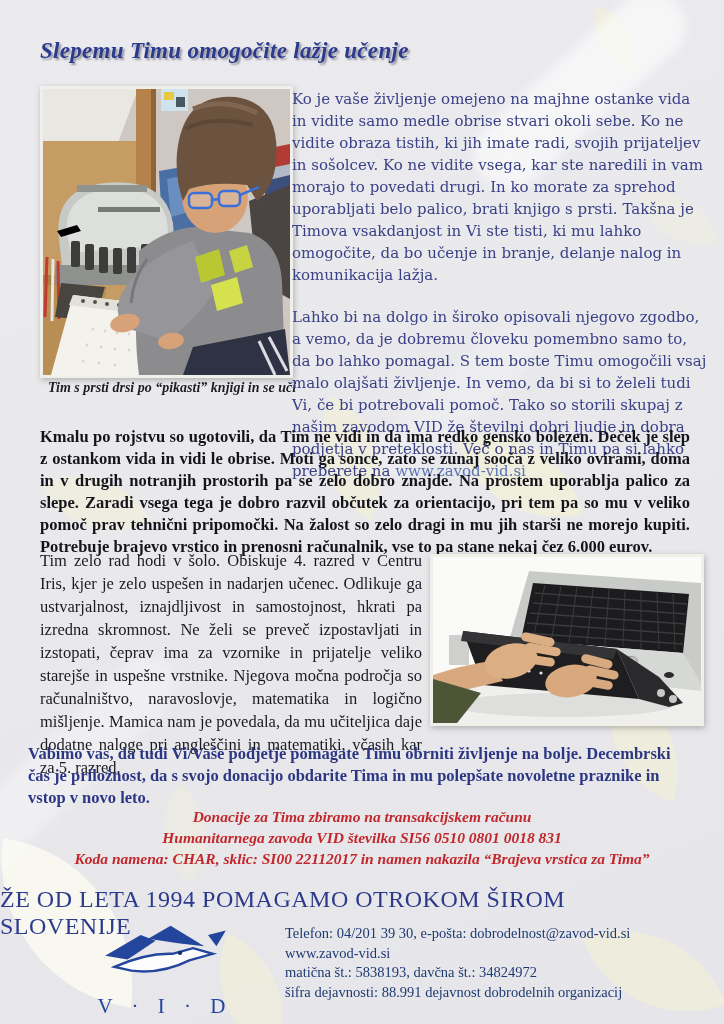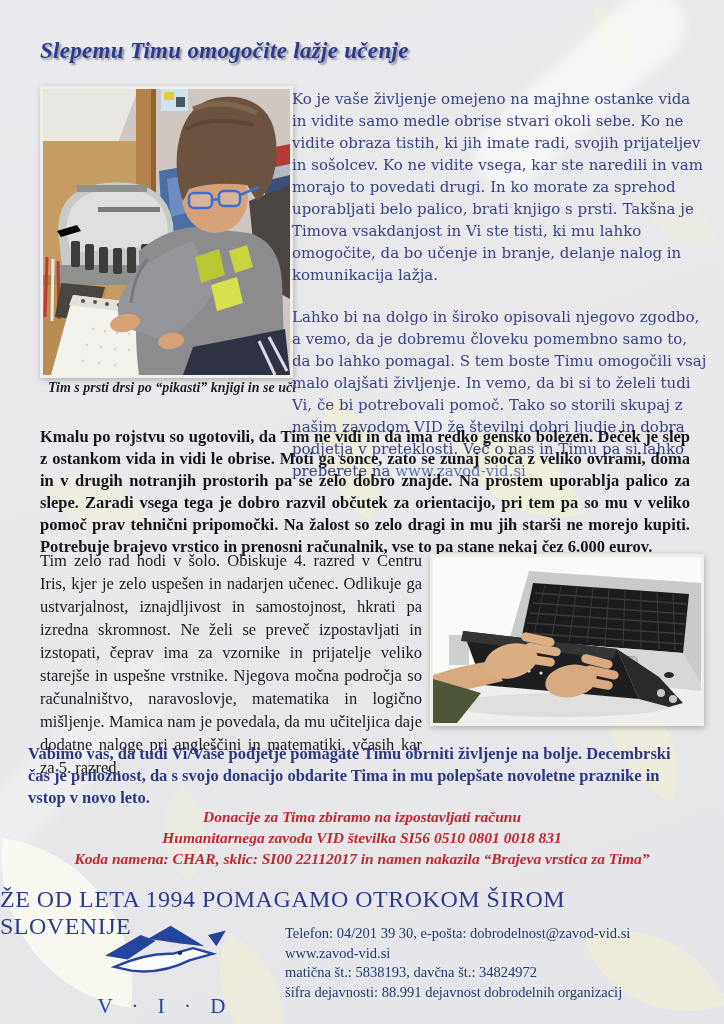--- a/index.html
+++ b/index.html
@@ -282,21 +282,21 @@
           <rect x="148" y="100" width="32" height="9" rx="4.5" transform="rotate(14 164 104)"></rect>
           <rect x="152" y="111" width="34" height="9" rx="4.5" transform="rotate(12 169 115)"></rect>
           <rect x="150" y="122" width="30" height="9" rx="4.5" transform="rotate(10 165 126)"></rect>
         </g>
       </svg>
     </div>
 
     <div class="appeal">Vabimo vas, da tudi Vi/Vaše podjetje pomagate  Timu obrniti življenje na bolje. Decembrski čas je priložnost, da s svojo donacijo obdarite Tima in mu polepšate novoletne praznike in vstop v novo leto.</div>
 
     <div class="donation">
-      <div>Donacije za Tima zbiramo na izpostavljati računu</div>
+      <div>Donacije za Tima zbiramo na transakcijskem računu</div>
       <div>Humanitarnega zavoda VID številka SI56 0510 0801 0018 831</div>
       <div>Koda namena: CHAR,  sklic: SI00 22112017  in namen nakazila “Brajeva vrstica za Tima”</div>
     </div>
 
     <div class="banner">ŽE OD LETA 1994 POMAGAMO OTROKOM ŠIROM SLOVENIJE</div>
 
     <div class="logo-block">
       <svg width="140" height="58" viewBox="0 0 140 62">
         <path d="M6 36 L44 14 L60 20 L30 40 Z" fill="#24459c"></path>
         <path d="M52 18 L76 4 L112 26 L86 23 Z" fill="#24459c"></path>

